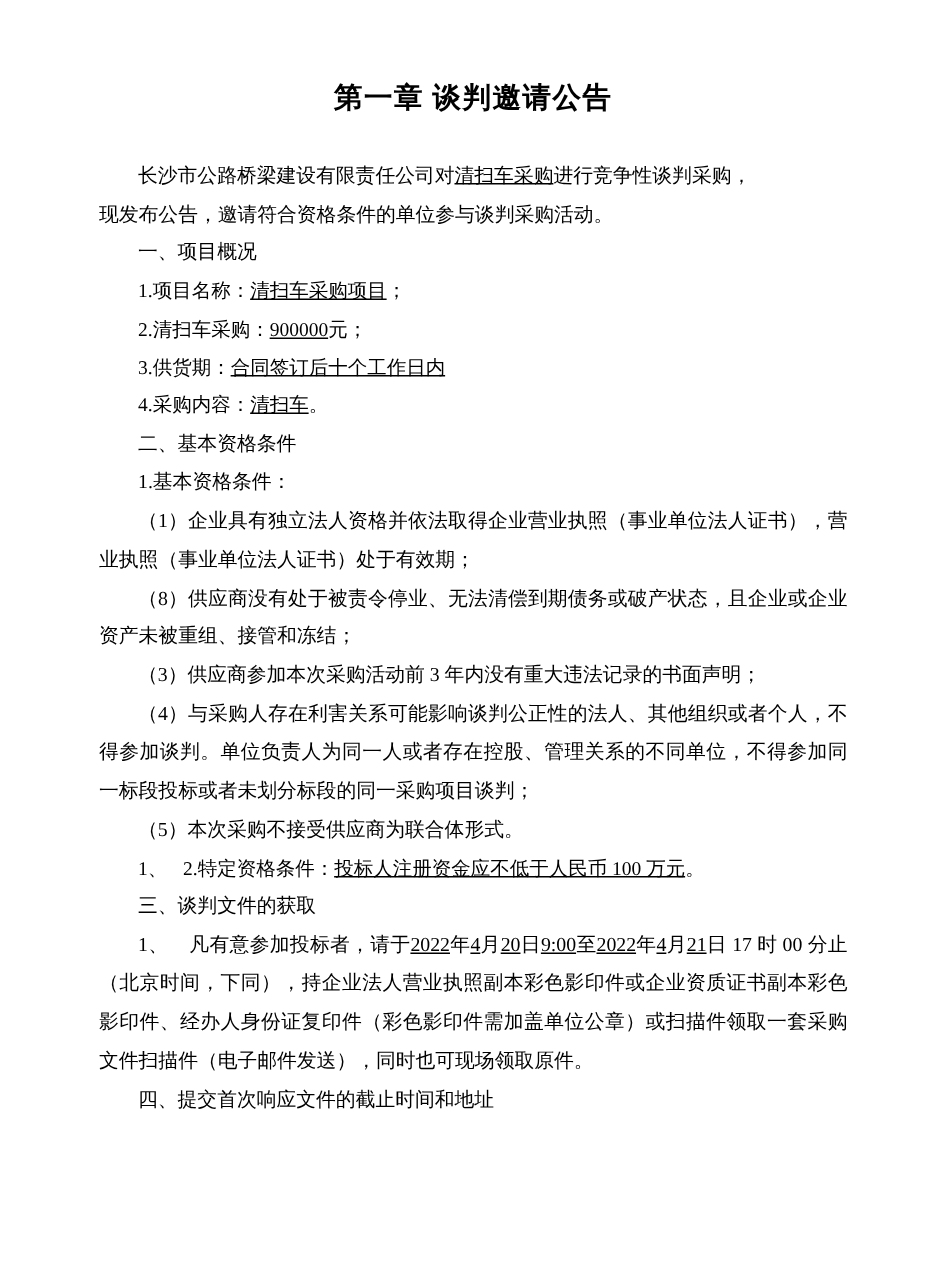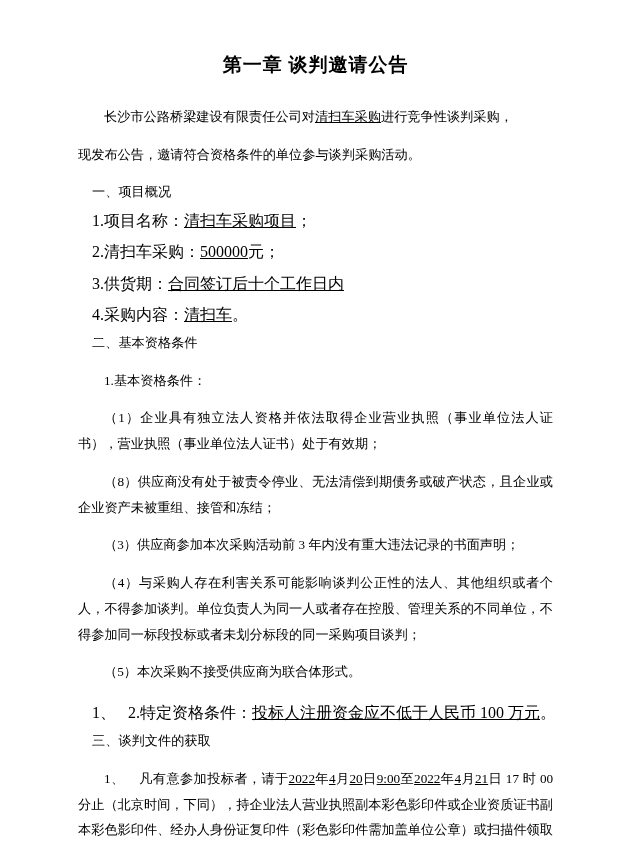--- a/index.html
+++ b/index.html
@@ -23,39 +23,39 @@
   }
   .doc-title {
     text-align: center;
     font-size: 19px;
     font-weight: bold;
     letter-spacing: 1px;
     margin: 14px 0 26px 0;
     font-family: "Liberation Serif", "DejaVu Serif", serif;
   }
   p {
-    margin: 12px;
+    margin: 0;
     font-size: 13.2px;
     line-height: 1.95;
     text-align: justify;
     text-justify: inter-ideograph;
   }
   .indent2 { text-indent: 26px; }
   .section-head {
     font-weight: normal;
     text-indent: 26px;
     font-size: 13.2px;
     line-height: 1.95;
     margin: 0;
   }
   .u {
     text-decoration: underline;
   }
   .item-row {
-    font-size: 16px;
+    font-size: 13px;
     line-height: 1.95;
     text-indent: 26px;
     margin: 0;
   }
   .spaced-num { padding: 0 2px; }
 </style>
 </head>
 <body>
 
 <div class="page">
@@ -66,21 +66,21 @@
     <span>长沙市公路桥梁建设有限责任公司对</span><span class="u">清扫车采购</span><span>进行竞争性谈判采购，</span>
   </p>
   <p>现发布公告，邀请符合资格条件的单位参与谈判采购活动。</p>
 
   <p class="section-head">一、项目概况</p>
 
   <p class="item-row">
     <span>1.</span><span>项目名称：</span><span class="u">清扫车采购项目</span><span>；</span>
   </p>
   <p class="item-row">
-    <span>2.</span><span>清扫车采购：</span><span class="u">500000</span><span>元；</span>
+    <span>2.</span><span>清扫车采购：</span><span class="u">900000</span><span>元；</span>
   </p>
   <p class="item-row">
     <span>3.</span><span>供货期：</span><span class="u">合同签订后十个工作日内</span><span></span>
   </p>
   <p class="item-row">
     <span>4.</span><span>采购内容：</span><span class="u">清扫车</span><span>。</span>
   </p>
 
   <p class="section-head">二、基本资格条件</p>
 

